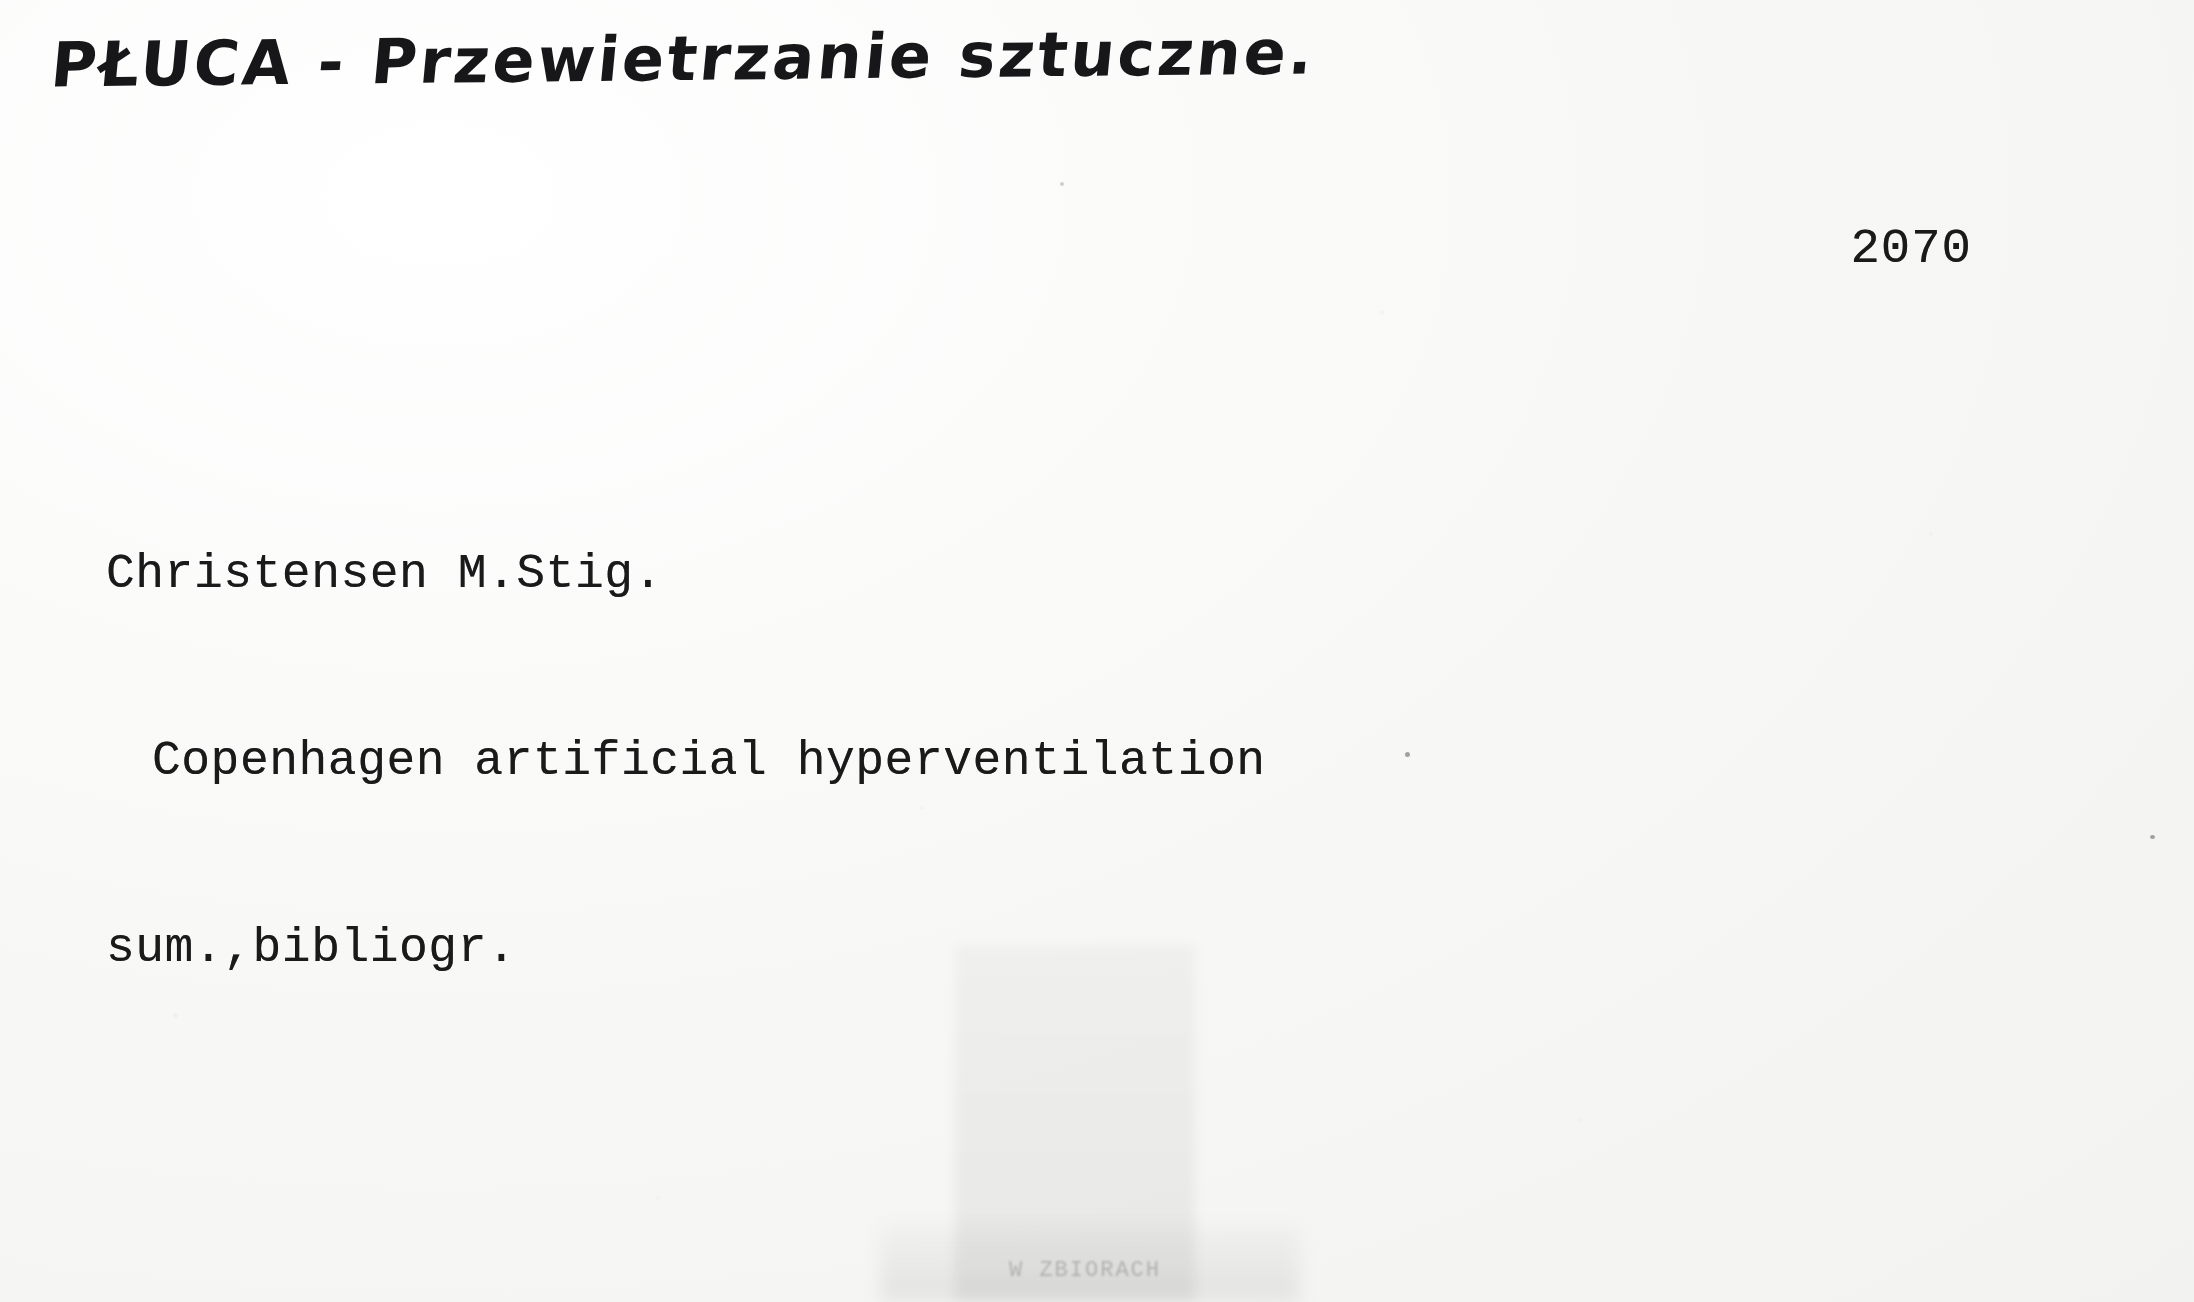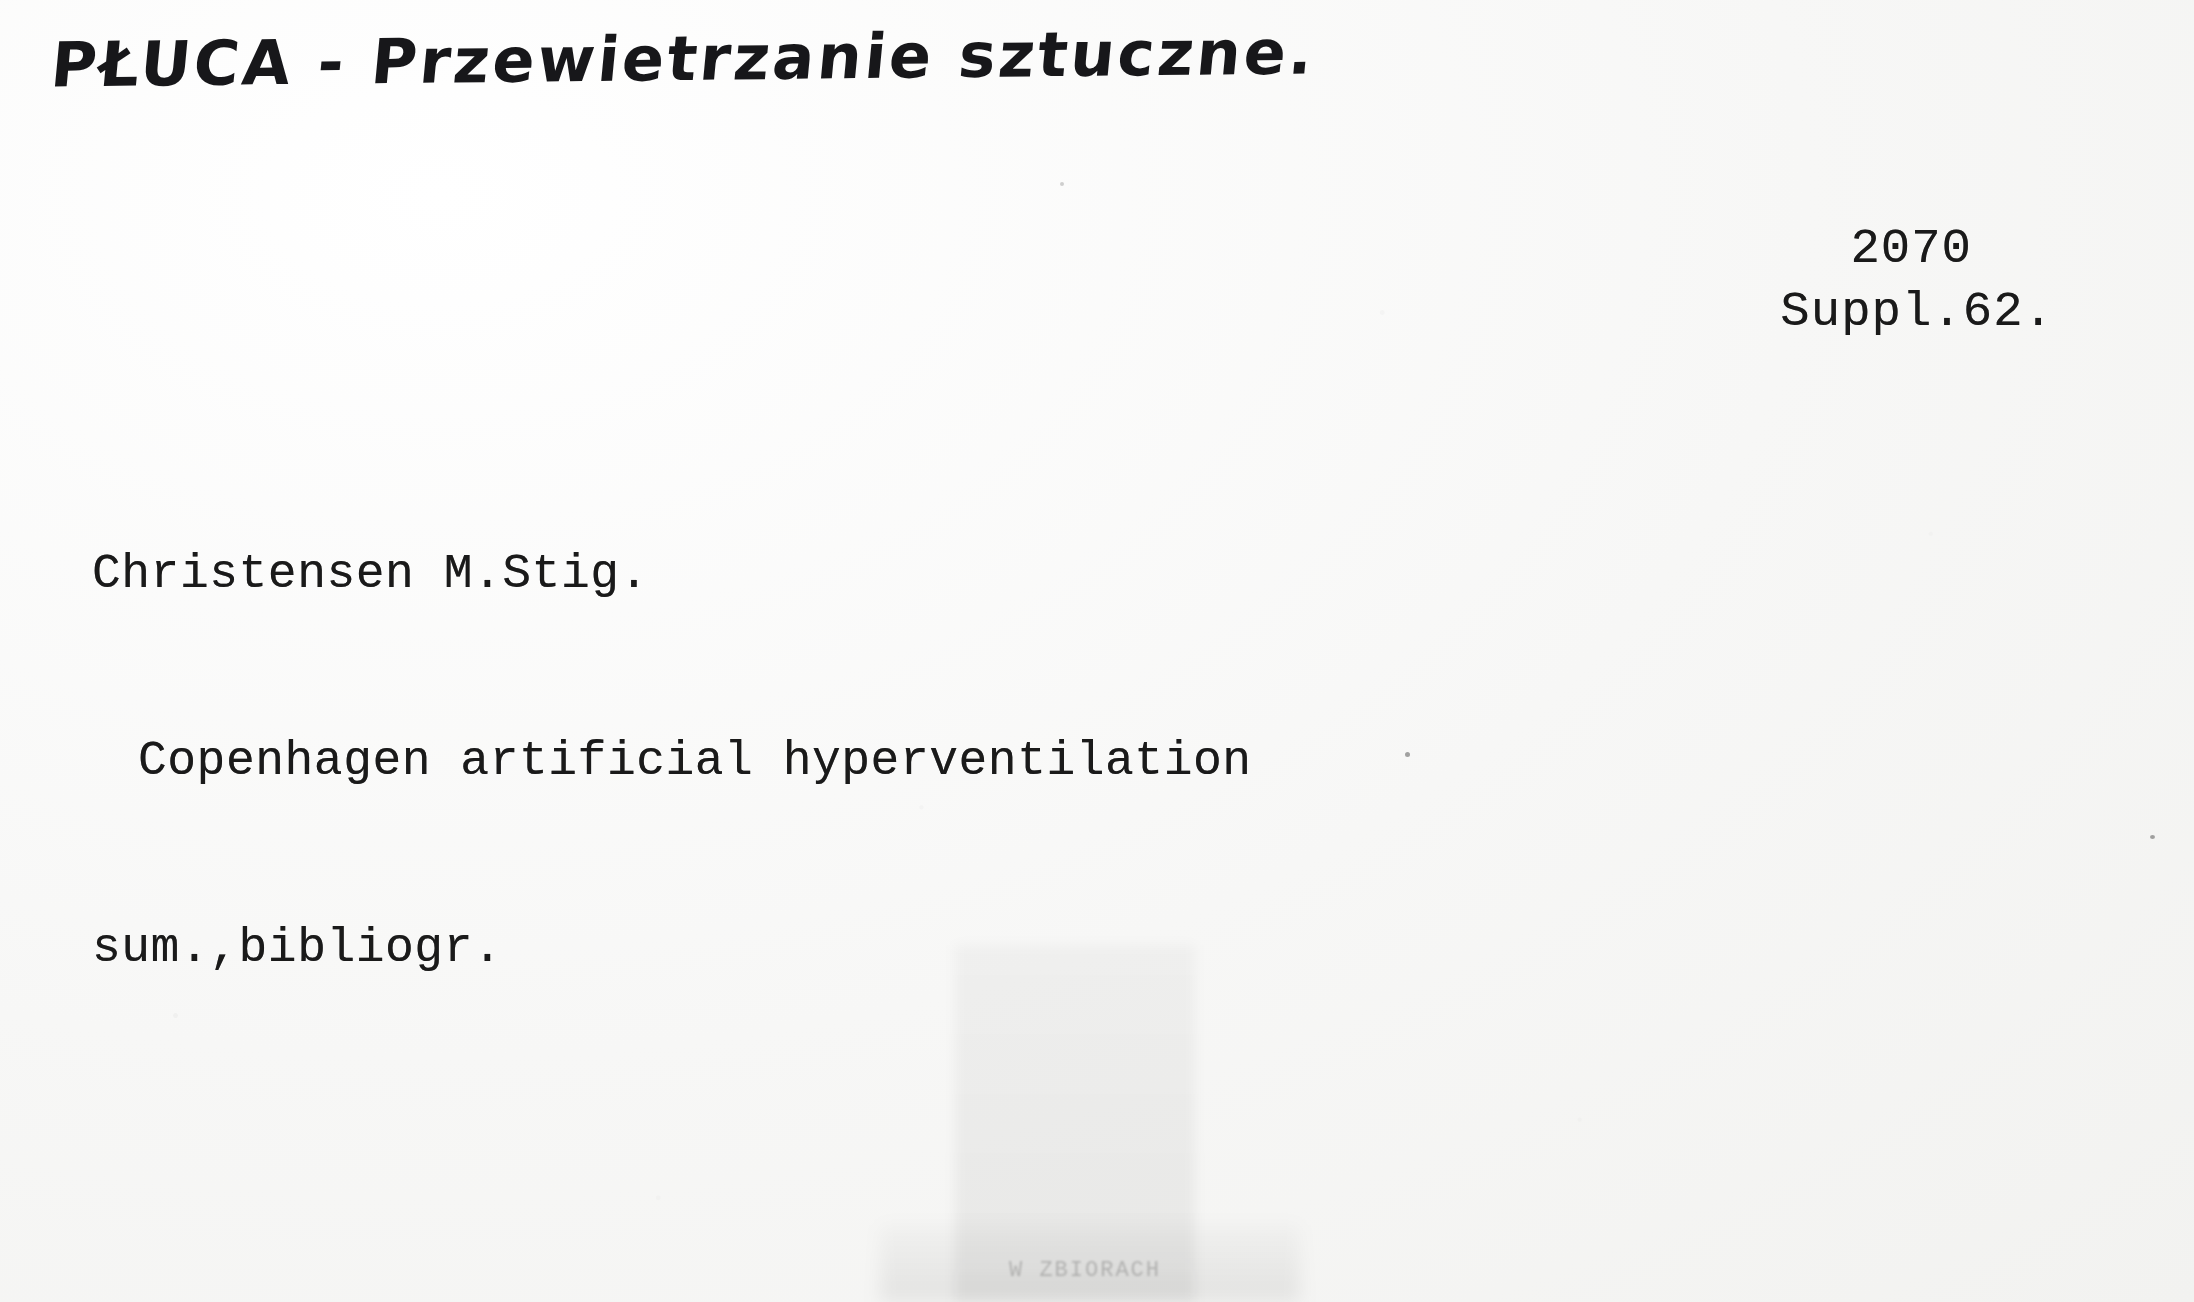--- a/index.html
+++ b/index.html
@@ -112,21 +112,21 @@
   .record {
     position: absolute;
     left: 92px;
     top: 418px;
     font-size: 48px;
     line-height: 1.30;
     letter-spacing: 0.5px;
     color: #1a1a1a;
     white-space: pre;
   }
-  .record .ln { display: block; }
+  .record .ln { display: block; margin-left: 14px; }
   .record .indent { padding-left: 46px; }
   .record sup {
     font-size: 0.58em;
     vertical-align: super;
     line-height: 0;
   }
 
   
   .typed {
     text-shadow: 0 0 0.6px rgba(0,0,0,0.55);
@@ -145,21 +145,20 @@
 <div class="card">
 
   <div class="smudge"></div>
   <div class="smudge2"></div>
   <div class="ghost-text">W ZBIORACH</div>
 
   <div class="handwritten">PŁUCA - Przewietrzanie sztuczne.</div>
 
   <div class="callnum typed">
     <span class="num">2070</span>
-    <span class="suppl">Suppl.62.</span>
   </div>
 
   <div class="record typed">
     <span class="ln">Christensen M.Stig.</span>
     <span class="ln indent">Copenhagen artificial hyperventilation</span>
     <span class="ln">sum.,bibliogr.</span>
     
   </div>
 
   <span class="speck" style="left:1405px;top:752px;width:5px;height:5px;"></span>

